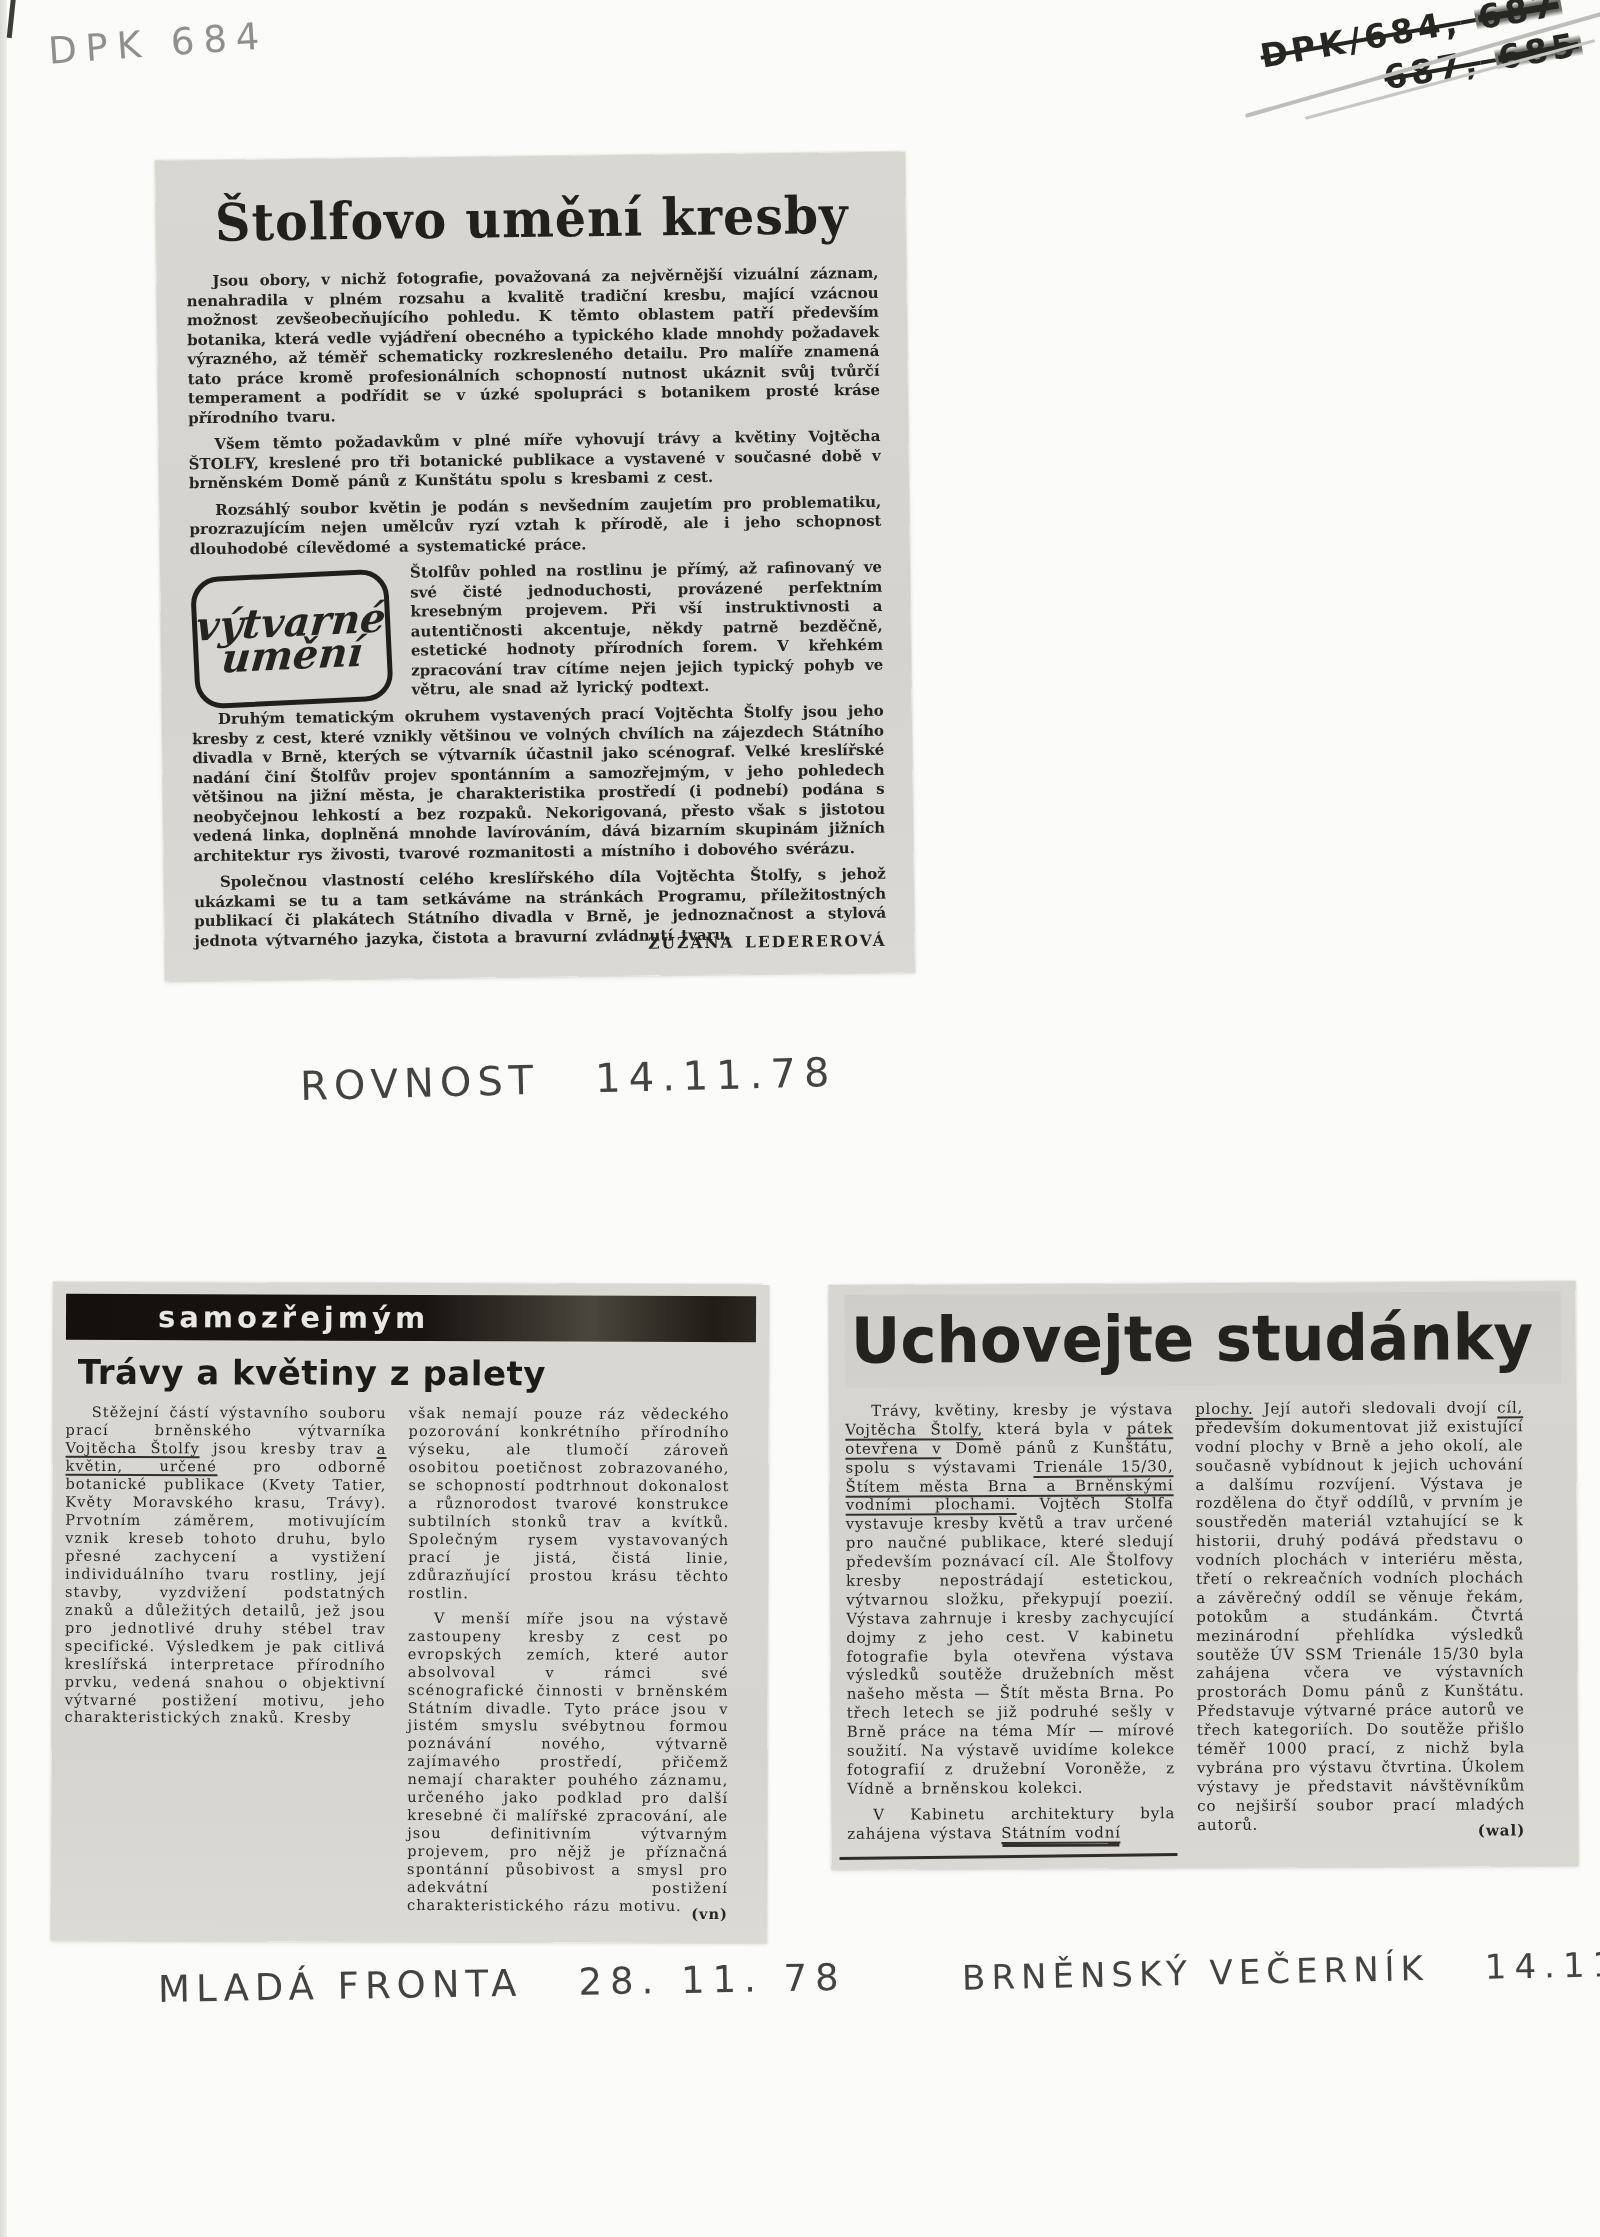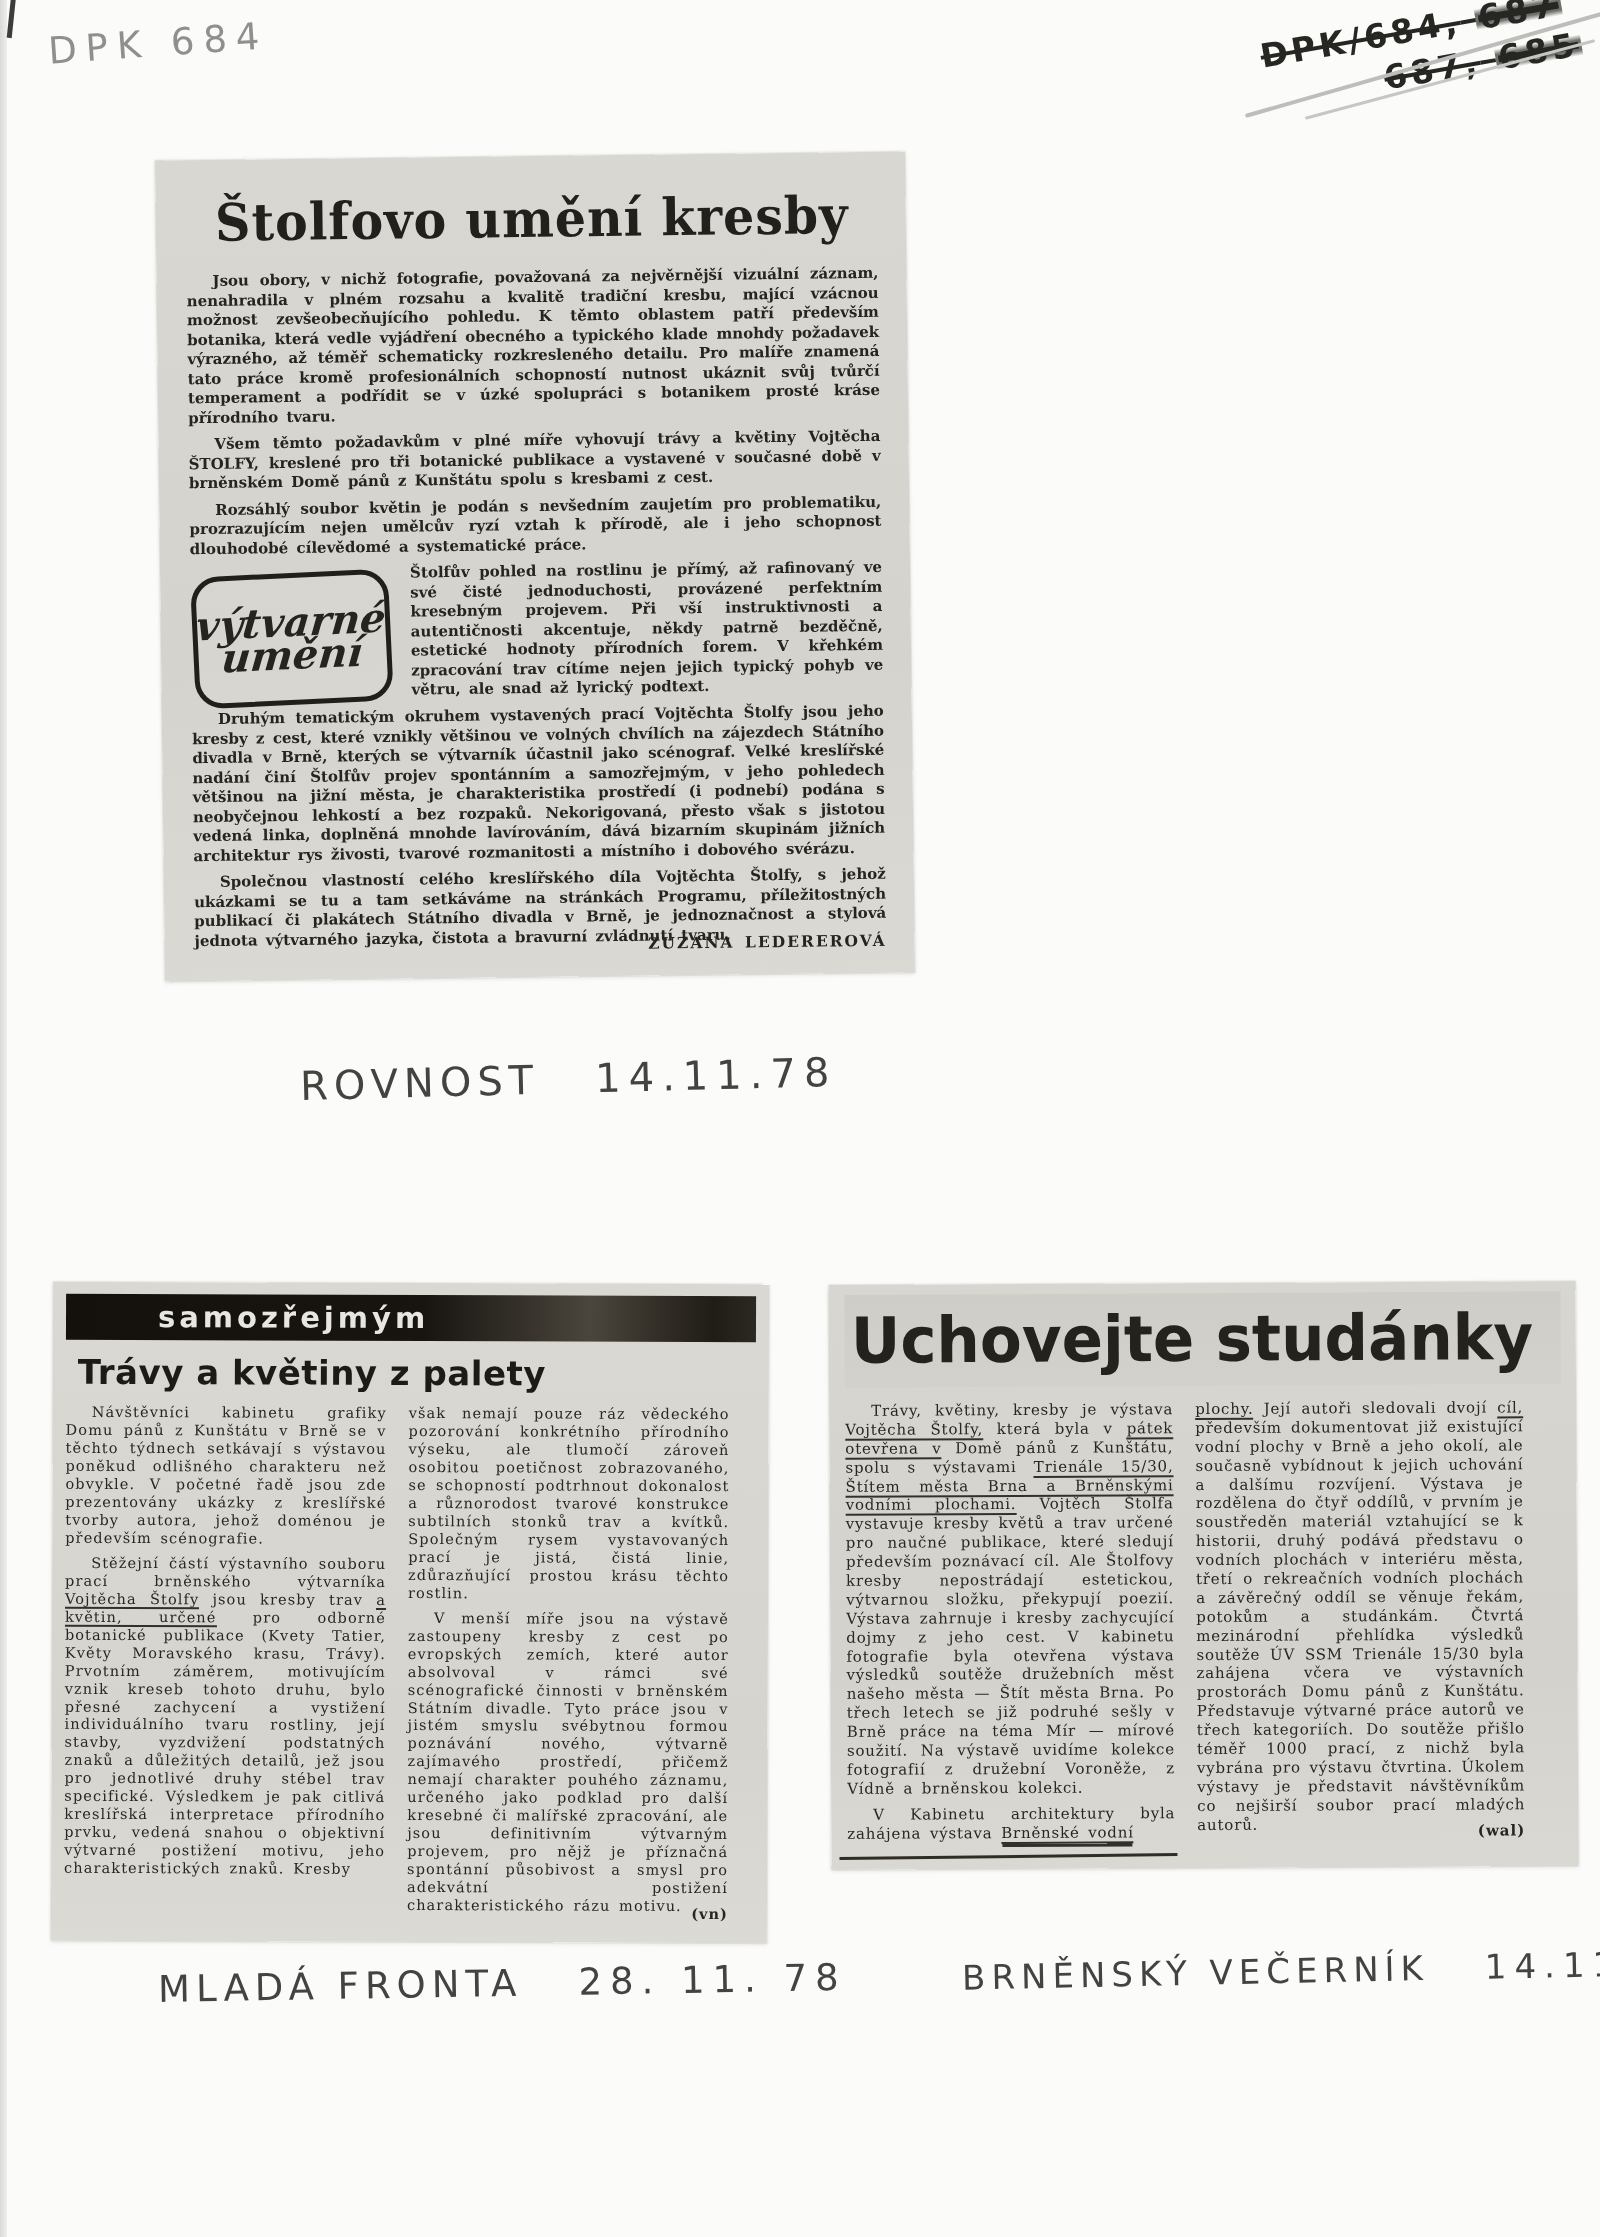--- a/index.html
+++ b/index.html
@@ -129,41 +129,40 @@
     <span>ROVNOST</span><span class="date">14.11.78</span>
   </div>
 
   <div class="clip clip2">
     <div class="banner">
       <span>samozřejmým</span>
     </div>
     <h2>Trávy a květiny z palety</h2>
     <div class="cols">
       <div class="col">
-        <p>Návštěvníci kabinetu grafiky Domu pánů z Kunštátu v Brně se v těchto týdnech setkávají s výstavou poněkud odlišného charakteru než obvykle. V početné řadě jsou zde prezentovány ukázky z kreslířské tvorby autora, jehož doménou je především scénografie.</p>
         <p><span>Stěžejní částí výstavního souboru prací brněnského výtvarníka </span><span class="pen-u">Vojtěcha Štolfy</span><span> jsou kresby trav </span><span class="pen-u">a květin, určené</span><span> pro odborné botanické publikace (Kvety Tatier, Květy Moravského krasu, Trávy). Prvotním záměrem, motivujícím vznik kreseb tohoto druhu, bylo přesné zachycení a vystižení individuálního tvaru rostliny, její stavby, vyzdvižení podstatných znaků a důležitých detailů, jež jsou pro jednotlivé druhy stébel trav specifické. Výsledkem je pak citlivá kreslířská interpretace přírodního prvku, vedená snahou o objektivní výtvarné postižení motivu, jeho charakteristických znaků. Kresby</span></p>
       </div>
       <div class="col">
         <p class="noindent">však nemají pouze ráz vědeckého pozorování konkrétního přírodního výseku, ale tlumočí zároveň osobitou poetičnost zobrazovaného, se schopností podtrhnout dokonalost a různorodost tvarové konstrukce subtilních stonků trav a kvítků. Společným rysem vystavovaných prací je jistá, čistá linie, zdůrazňující prostou krásu těchto rostlin.</p>
         <p>V menší míře jsou na výstavě zastoupeny kresby z cest po evropských zemích, které autor absolvoval v rámci své scénografické činnosti v brněnském Státním divadle. Tyto práce jsou v jistém smyslu svébytnou formou poznávání nového, výtvarně zajímavého prostředí, přičemž nemají charakter pouhého záznamu, určeného jako podklad pro další kresebné či malířské zpracování, ale jsou definitivním výtvarným projevem, pro nějž je příznačná spontánní působivost a smysl pro adekvátní postižení charakteristického rázu motivu.</p>
         <div class="sigline">(vn)</div>
       </div>
     </div>
   </div>
 
   <div class="hw hw-source hw-mf">
     <span>MLADÁ FRONTA</span><span class="date">28. 11. 78</span>
   </div>
 
   <div class="clip clip3">
     <h2>Uchovejte studánky</h2>
     <div class="cols">
       <div class="col">
         <p><span>Trávy, květiny, kresby je výstava </span><span class="pen-u">Vojtěcha Štolfy,</span><span> která byla v </span><span class="pen-u">pátek otevřena v</span><span> Domě pánů z Kunštátu, spolu s výstavami </span><span class="pen-u">Trienále 15/30, Štítem města Brna a Brněnskými vodními plochami.</span><span> Vojtěch Štolfa vystavuje kresby květů a trav určené pro naučné publikace, které sledují především poznávací cíl. Ale Štolfovy kresby nepostrádají estetickou, výtvarnou složku, překypují poezií. Výstava zahrnuje i kresby zachycující dojmy z jeho cest. V kabinetu fotografie byla otevřena výstava výsledků soutěže družebních měst našeho města — Štít města Brna. Po třech letech se již podruhé sešly v Brně práce na téma Mír — mírové soužití. Na výstavě uvidíme kolekce fotografií z družební Voroněže, z Vídně a brněnskou kolekci.</span></p>
-        <p><span>V Kabinetu architektury byla zahájena výstava </span><span class="pen-u2">Brněnské vodní</span></p>
+        <p><span>V Kabinetu architektury byla zahájena výstava </span><span class="pen-u2">Státním vodní</span></p>
         <div class="pen-rule"></div>
       </div>
       <div class="col">
         <p class="noindent"><span class="pen-u">plochy.</span><span> Její autoři sledovali dvojí </span><span class="pen-u">cíl,</span><span> především dokumentovat již existující vodní plochy v Brně a jeho okolí, ale současně vybídnout k jejich uchování a dalšímu rozvíjení. Výstava je rozdělena do čtyř oddílů, v prvním je soustředěn materiál vztahující se k historii, druhý podává představu o vodních plochách v interiéru města, třetí o rekreačních vodních plochách a závěrečný oddíl se věnuje řekám, potokům a studánkám. Čtvrtá mezinárodní přehlídka výsledků soutěže ÚV SSM Trienále 15/30 byla zahájena včera ve výstavních prostorách Domu pánů z Kunštátu. Představuje výtvarné práce autorů ve třech kategoriích. Do soutěže přišlo téměř 1000 prací, z nichž byla vybrána pro výstavu čtvrtina. Úkolem výstavy je představit návštěvníkům co nejširší soubor prací mladých autorů.</span></p>
         <div class="sigline">(wal)</div>
       </div>
     </div>
   </div>
 
   <div class="hw hw-source hw-bv">

